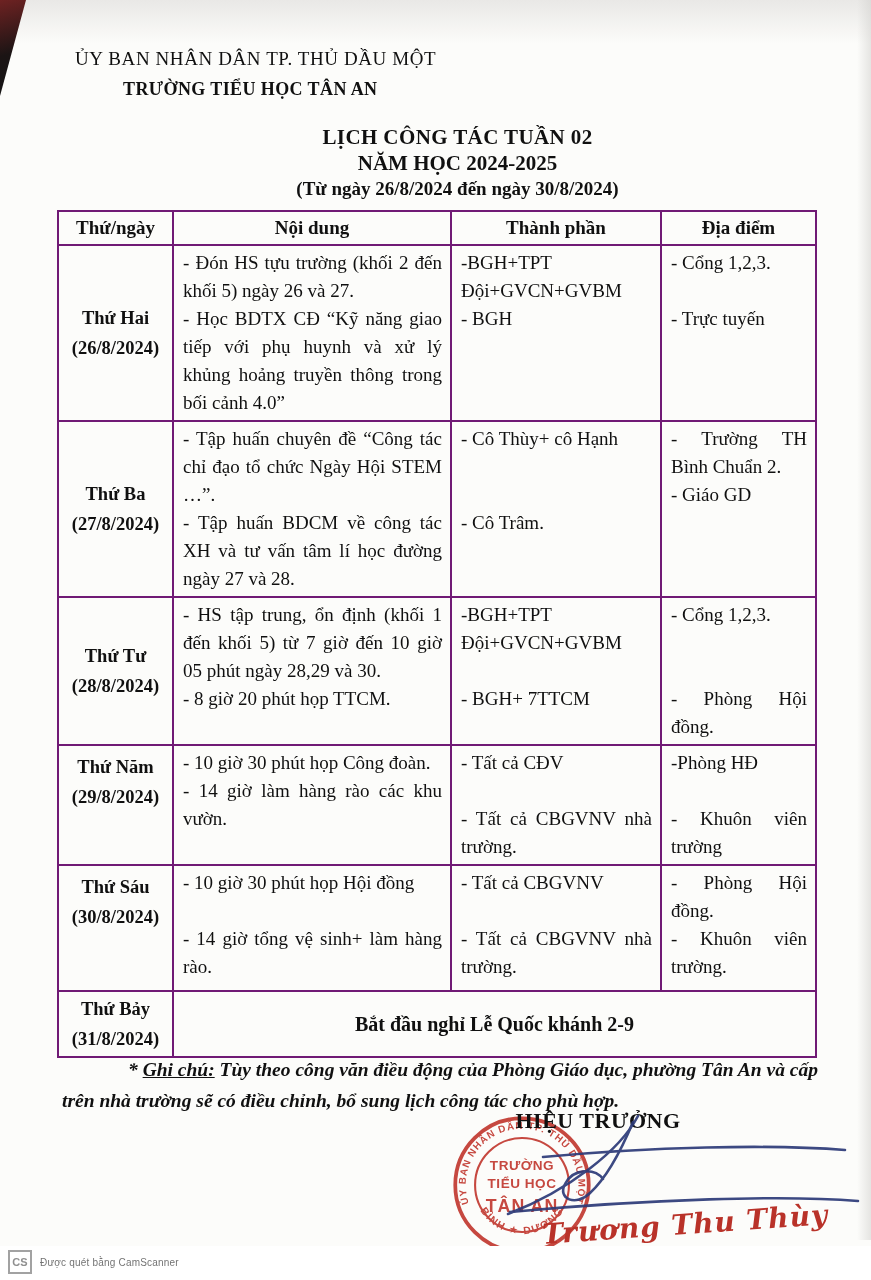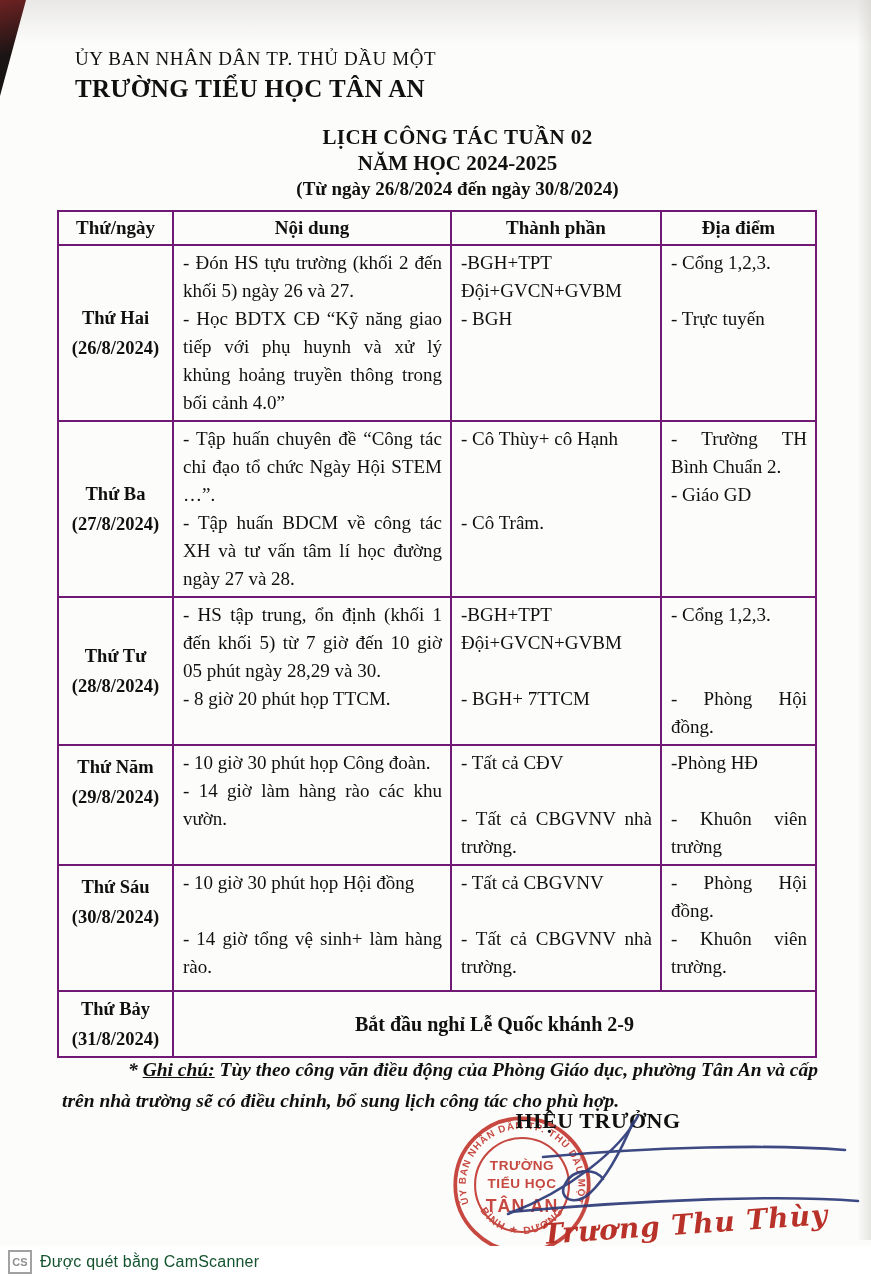--- a/index.html
+++ b/index.html
@@ -10,21 +10,21 @@
   .page::before{content:"";position:absolute;top:0;left:0;right:0;height:44px;
         background:linear-gradient(180deg,#e9e8e6,rgba(252,252,250,0));pointer-events:none;}
   .page::after{content:"";position:absolute;top:0;right:0;bottom:40px;width:14px;
         background:linear-gradient(90deg,rgba(216,215,212,0),rgba(210,209,206,.55));pointer-events:none;}
   .corner-fold{position:absolute;top:0;left:0;width:26px;height:96px;
         background:linear-gradient(165deg,#6e2222 0%,#1b1414 55%,#141414 100%);
         clip-path:polygon(0 0,100% 0,0 100%);z-index:5;}
 
   .org{position:absolute;top:44px;left:75px;line-height:30px;}
   .org .l1{font-size:19px;letter-spacing:.6px;}
-  .org .l2{font-size:25px;font-weight:bold;letter-spacing:.4px;}
+  .org .l2{font-size:18px;font-weight:bold;letter-spacing:.4px;margin-left:48px;}
 
   .title{position:absolute;top:124px;left:44px;width:827px;text-align:center;line-height:26px;}
   .title .t1{font-size:21px;font-weight:bold;letter-spacing:.4px;}
   .title .t2{font-size:21px;font-weight:bold;}
   .title .t3{font-size:19px;font-weight:bold;}
 
   table.schedule{position:absolute;top:210px;left:57px;width:758px;
         border-collapse:collapse;table-layout:fixed;background:transparent;}
   .schedule th,.schedule td{border:2px solid #701a75;}
   .schedule th{height:30px;font-size:19px;font-weight:bold;text-align:center;padding:1px 2px;}
@@ -60,21 +60,21 @@
   .sig-name{position:absolute;top:1208px;left:542px;z-index:4;
         font-family:"DejaVu Serif","Liberation Serif",serif;font-style:italic;font-weight:bold;
         font-size:28px;color:#b93229;transform:rotate(-4deg);letter-spacing:1px;}
 
   .footer-strip{position:absolute;left:0;bottom:0;width:100%;height:34px;background:#fff;z-index:6;}
   .watermark{position:absolute;left:8px;bottom:6px;display:flex;align-items:center;gap:8px;z-index:7;
         font-family:"Liberation Sans","DejaVu Sans",sans-serif;}
   .cs-icon{display:inline-flex;align-items:center;justify-content:center;width:20px;height:20px;
         border:2px solid #a2a2a2;border-radius:0;background:#fff;color:#8f8f8f;
         font-size:11px;font-weight:bold;}
-  .cs-text{font-size:16px;color:#14532d;letter-spacing:.2px;}
+  .cs-text{font-size:10px;color:#737373;letter-spacing:.2px;}
 </style>
 </head>
 <body>
 
 <div class="page">
 
   <div class="corner-fold"></div>
 
   <div class="org">
     <div class="l1">ỦY BAN NHÂN DÂN TP. THỦ DẦU MỘT</div>

